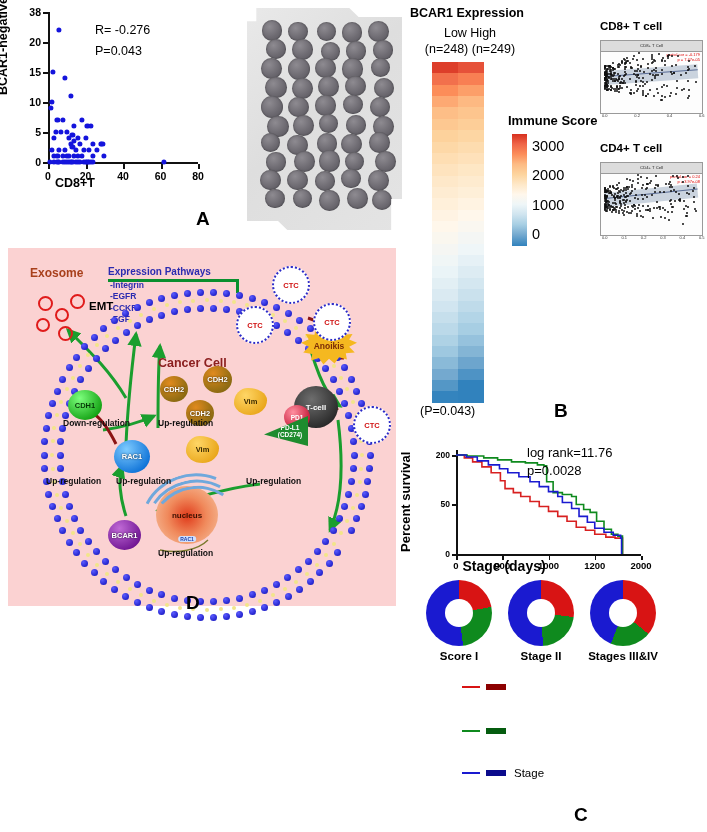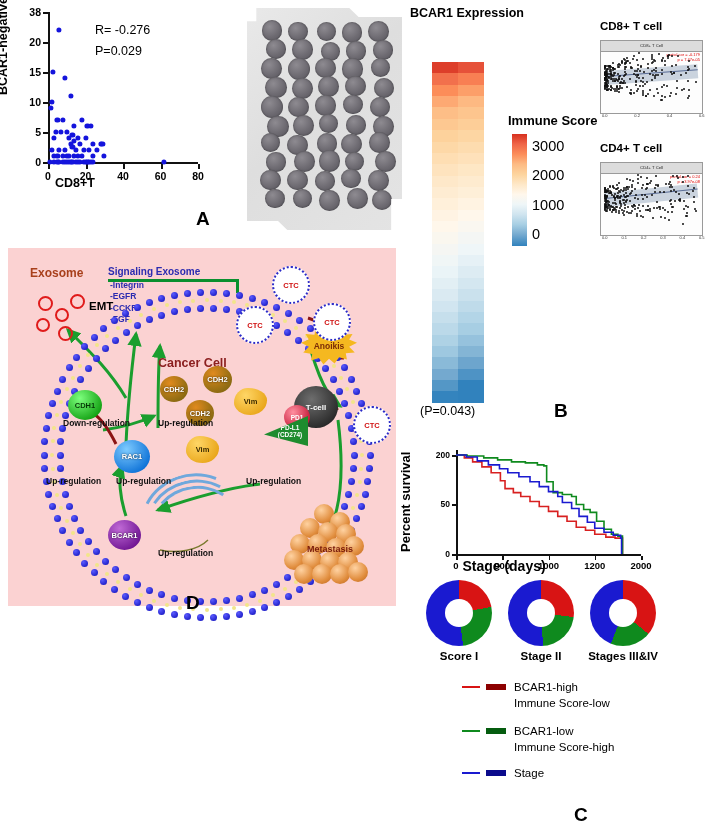--- a/index.html
+++ b/index.html
@@ -253,21 +253,21 @@
       <div class="sc-pt" style="left: 39.375px; top: 150px; background: rgb(20, 20, 220);"></div>
       <div class="sc-pt" style="left: 41.25px; top: 150px; background: rgb(20, 20, 220);"></div>
       <div class="sc-pt" style="left: 43.125px; top: 150px; background: rgb(20, 20, 220);"></div>
       <div class="sc-pt" style="left: 45px; top: 150px; background: rgb(20, 20, 220);"></div>
       <div class="sc-pt" style="left: 116.25px; top: 150px; background: rgb(20, 20, 220);"></div>
     </div>
   <div id="scatter-ytitle">BCAR1-negative-CTCs</div>
   <div id="scatter-xtitle">CD8+T</div>
   <div id="scatter-stats">
     <div>R= -0.276</div>
-    <div>P=0.029</div>
+    <div>P=0.043</div>
   </div>
   <div class="abs" id="label-A">A</div>
 </div>
 
 <div class="abs" id="tma-wrap">
   <div id="tma-slide">
       <div class="tma-core" style="left: 14.6824px; top: 12.3464px; width: 20.4712px; height: 20.4712px;"></div>
       <div class="tma-core" style="left: 41.3296px; top: 13.5191px; width: 19.7319px; height: 19.7319px;"></div>
       <div class="tma-core" style="left: 69.6366px; top: 13.7683px; width: 19.2357px; height: 19.2357px;"></div>
       <div class="tma-core" style="left: 94.8533px; top: 14.3438px; width: 20.2325px; height: 20.2325px;"></div>
@@ -315,20 +315,24 @@
       <div class="tma-core" style="left: 18.4341px; top: 180.644px; width: 19.3271px; height: 19.3271px;"></div>
       <div class="tma-core" style="left: 46.2689px; top: 180.754px; width: 19.0253px; height: 19.0253px;"></div>
       <div class="tma-core" style="left: 72.0133px; top: 182.191px; width: 21.2166px; height: 21.2166px;"></div>
       <div class="tma-core" style="left: 99.9176px; top: 180.204px; width: 21.1509px; height: 21.1509px;"></div>
       <div class="tma-core" style="left: 125.231px; top: 182.043px; width: 20.0782px; height: 20.0782px;"></div>
     </div>
 </div>
 
 <div class="abs" id="panelB">
   <div class="abs" id="bcar1-title">BCAR1 Expression</div>
+  <div class="abs" id="heat-hdr">
+    <div>Low  High</div>
+    <div>(n=248) (n=249)</div>
+  </div>
   <div id="heatmap">
       <div class="heat-col">
         <div class="heat-cell" style="background: rgb(221, 62, 42);"></div>
         <div class="heat-cell" style="background: rgb(242, 112, 76);"></div>
         <div class="heat-cell" style="background: rgb(252, 141, 89);"></div>
         <div class="heat-cell" style="background: rgb(253, 169, 115);"></div>
         <div class="heat-cell" style="background: rgb(253, 190, 135);"></div>
         <div class="heat-cell" style="background: rgb(253, 200, 145);"></div>
         <div class="heat-cell" style="background: rgb(253, 210, 156);"></div>
         <div class="heat-cell" style="background: rgb(253, 216, 167);"></div>
@@ -1013,45 +1017,41 @@
       <div class="sv-lbl-x" style="left: 46.25px;">900</div>
       <div class="sv-tick-x" style="left: 92.5px;"></div>
       <div class="sv-lbl-x" style="left: 92.5px;">1000</div>
       <div class="sv-tick-x" style="left: 138.75px;"></div>
       <div class="sv-lbl-x" style="left: 138.75px;">1200</div>
       <div class="sv-tick-x" style="left: 185px;"></div>
       <div class="sv-lbl-x" style="left: 185px;">2000</div>
     </div>
   <div id="surv-ytitle">Percent survival</div>
   <div id="surv-xtitle">Stage (days)</div>
+  <div id="surv-stats">
+    <div>log rank=11.76</div>
+    <div>p=0.0028</div>
+  </div>
 
   <div id="donut-row">
       <div class="donut" style="left: 22px; top: 148px; background: conic-gradient(rgb(216, 20, 20) 0deg, rgb(216, 20, 20) 79.2deg, rgb(15, 138, 30) 79.2deg, rgb(15, 138, 30) 172.8deg, rgb(26, 26, 208) 172.8deg, rgb(26, 26, 208) 360deg);"></div>
       <div class="donut-lbl" style="left: 55px; top: 218px;">Score I</div>
       <div class="donut" style="left: 104px; top: 148px; background: conic-gradient(rgb(216, 20, 20) 0deg, rgb(216, 20, 20) 97.2deg, rgb(15, 138, 30) 97.2deg, rgb(15, 138, 30) 176.4deg, rgb(26, 26, 208) 176.4deg, rgb(26, 26, 208) 360deg);"></div>
       <div class="donut-lbl" style="left: 137px; top: 218px;">Stage II</div>
       <div class="donut" style="left: 186px; top: 148px; background: conic-gradient(rgb(216, 20, 20) 0deg, rgb(216, 20, 20) 129.6deg, rgb(15, 138, 30) 129.6deg, rgb(15, 138, 30) 201.6deg, rgb(26, 26, 208) 201.6deg, rgb(26, 26, 208) 360deg);"></div>
       <div class="donut-lbl" style="left: 219px; top: 218px;">Stages III&amp;IV</div>
     </div>
   <div id="legend-block">
       <div class="lg-row" style="left: 58px; top: 248px;">
         <div class="lg-thin" style="background: rgb(216, 20, 20);"></div>
         <div class="lg-thick" style="background: rgb(140, 0, 0);"></div>
-        <div class="lg-txt">
-          <div>BCAR1-high</div>
-          <div>Immune Score-low</div>
-        </div>
       </div>
       <div class="lg-row" style="left: 58px; top: 292px;">
         <div class="lg-thin" style="background: rgb(15, 138, 30);"></div>
         <div class="lg-thick" style="background: rgb(5, 92, 15);"></div>
-        <div class="lg-txt">
-          <div>BCAR1-low</div>
-          <div>Immune Score-high</div>
-        </div>
       </div>
       <div class="lg-row" style="left: 58px; top: 334px;">
         <div class="lg-thin" style="background: rgb(26, 26, 208);"></div>
         <div class="lg-thick" style="background: rgb(11, 11, 140);"></div>
         <div class="lg-txt">
           <div>Stage</div>
         </div>
       </div>
     </div>
 
@@ -1082,21 +1082,21 @@
       <line x1="80" y1="158" x2="80" y2="170" stroke="#8c1414" stroke-width="3" transform="rotate(0 80 164)"></line>
       <line x1="330" y1="104" x2="330" y2="116" stroke="#8c1414" stroke-width="3" transform="rotate(90 330 110)"></line>
       <line x1="296" y1="170" x2="296" y2="182" stroke="#8c1414" stroke-width="3" transform="rotate(90 296 176)"></line>
       <path d="M200,292 C190,302 170,306 152,302" fill="none" stroke="#7a7a2e" stroke-width="1.4"></path>
     </svg>
 
   <div id="exosome-lbl">Exosome</div>
 
   <div id="sig-bar"></div>
   <div id="sig-bar-v"></div>
-  <div id="sig-title">Signaling Exosome</div>
+  <div id="sig-title">Expression Pathways</div>
   <div id="sig-list">
       <div>-Integrin</div>
       <div>-EGFR</div>
       <div>-CCKR</div>
       <div>-FGF</div>
     </div>
 
   <div id="cell-membrane">
       <div class="mem-dot" style="left: 324.5px; top: 161.5px;"></div>
       <div class="mem-dot" style="left: 323.971px; top: 174.616px;"></div>
@@ -1326,41 +1326,22 @@
 
   <div id="tcell">T-cell</div>
   <div id="pd1">PD1</div>
   <div id="pdl1">
       <div style="transform: translateX(4px);">
         <div>PD-L1</div>
         <div>(CD274)</div>
       </div>
     </div>
 
-
-  <div id="metastasis">
-    <div id="met-lbl">Metastasis</div>
-  <div class="met-ball" style="left: 30px; top: 0px;"></div>
-      <div class="met-ball" style="left: 46px; top: 8px;"></div>
-      <div class="met-ball" style="left: 16px; top: 14px;"></div>
-      <div class="met-ball" style="left: 34px; top: 18px;"></div>
-      <div class="met-ball" style="left: 52px; top: 20px;"></div>
-      <div class="met-ball" style="left: 6px; top: 30px;"></div>
-      <div class="met-ball" style="left: 24px; top: 30px;"></div>
-      <div class="met-ball" style="left: 42px; top: 34px;"></div>
-      <div class="met-ball" style="left: 60px; top: 32px;"></div>
-      <div class="met-ball" style="left: 0px; top: 46px;"></div>
-      <div class="met-ball" style="left: 18px; top: 46px;"></div>
-      <div class="met-ball" style="left: 36px; top: 48px;"></div>
-      <div class="met-ball" style="left: 54px; top: 48px;"></div>
-      <div class="met-ball" style="left: 10px; top: 60px;"></div>
-      <div class="met-ball" style="left: 28px; top: 60px;"></div>
-      <div class="met-ball" style="left: 46px; top: 60px;"></div>
-      <div class="met-ball" style="left: 64px; top: 58px;"></div>
-    </div>
+  <div id="nucleus">nucleus<div style="position: absolute; left: 50%; bottom: 2px; transform: translateX(-50%); font-size: 5px; color: rgb(27, 63, 170); font-weight: bold; background: rgb(207, 224, 255); border-radius: 4px; padding: 0px 2px;">RAC1</div></div>
+
 <div class="exo" style="left: 30px; top: 48px; width: 11px; height: 11px;"></div>
     <div class="exo" style="left: 47px; top: 60px; width: 10px; height: 10px;"></div>
     <div class="exo" style="left: 28px; top: 70px; width: 10px; height: 10px;"></div>
     <div class="exo" style="left: 50px; top: 78px; width: 11px; height: 11px;"></div>
     <div class="exo" style="left: 62px; top: 46px; width: 11px; height: 11px;"></div>
     <div class="ctc" style="left: 264px; top: 18px;">CTC</div>
     <div class="ctc" style="left: 228px; top: 58px;">CTC</div>
     <div class="ctc" style="left: 305px; top: 55px;">CTC</div>
     <div class="ctc" style="left: 345px; top: 158px;">CTC</div>
     <div class="blob blob-cdh1" style="left: 60px; top: 142px; width: 34px; height: 30px;">CDH1</div>

